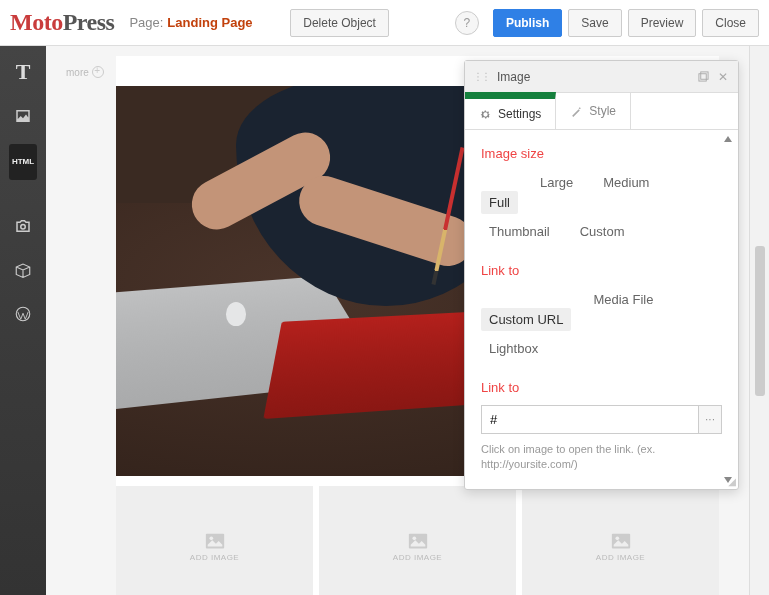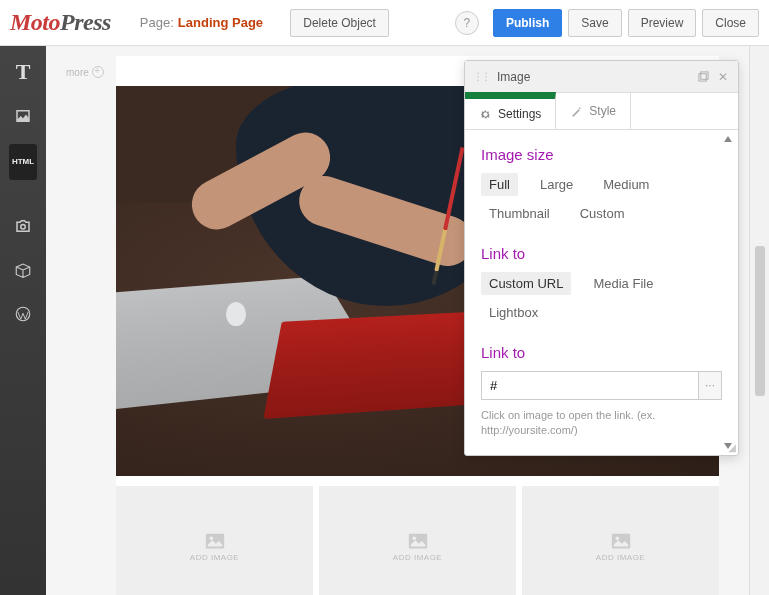--- a/index.html
+++ b/index.html
@@ -1,20 +1,20 @@
 <!DOCTYPE html>
 <html><head>
 <meta charset="utf-8">
 <style>
 * { margin: 0; padding: 0; box-sizing: border-box; }
 body { font-family: Arial, Helvetica, sans-serif; font-size: 13px; color: #333; background: #fff; width: 769px; height: 595px; overflow: hidden; position: relative; }
 
 
 .topbar { height: 46px; border-bottom: 1px solid #ddd; display: flex; align-items: center; padding: 0 10px; background: #fff; }
-.logo { font-family: "Brush Script MT", cursive; font-size: 24px; font-style: italic; font-weight: bold; color: #c93c3c; letter-spacing: -0.5px; margin-right: 29px; }
+.logo { font-family: "Brush Script MT", cursive; font-size: 24px; font-weight: bold; color: #c93c3c; letter-spacing: -0.5px; margin-right: 15px; }
 .logo .press { color: #555; }
 .page-label { color: #888; font-size: 13px; }
 .page-name { color: #c2410c; font-size: 13px; margin-left: 4px; font-weight: bold; }
 .topbar-spacer { flex: 1; }
 .btn { display: inline-flex; align-items: center; justify-content: center; height: 28px; padding: 0 12px; border: 1px solid #ccc; background: #f6f6f6; color: #555; font-size: 12px; border-radius: 2px; cursor: pointer; margin-left: 6px; }
 .btn.primary { background: #2f80e6; border-color: #2f80e6; color: #fff; font-weight: bold; }
 .btn.help { width: 24px; height: 24px; padding: 0; border-radius: 50%; font-size: 12px; color: #999; margin-right: 8px; }
 
 
 .main { display: flex; height: calc(595px - 46px); }
@@ -59,24 +59,24 @@
 .panel-head .grip { color: #bbb; margin-right: 8px; font-size: 10px; letter-spacing: -2px; }
 .panel-head .spacer { flex: 1; }
 .panel-head .icon-btn { width: 14px; height: 14px; margin-left: 6px; color: #aaa; cursor: pointer; font-size: 12px; display: flex; align-items: center; justify-content: center; }
 
 .tabs { display: flex; border-bottom: 1px solid #ddd; }
 .tab { padding: 8px 14px; font-size: 12px; color: #888; display: flex; align-items: center; gap: 6px; cursor: pointer; border-right: 1px solid #ddd; }
 .tab.active { border-top: 7px solid #15803d; color: #333; margin-top: -1px; }
 .tab svg { width: 13px; height: 13px; fill: #999; }
 
 .panel-body { padding: 16px; font-size: 13px; color: #555; position: relative; max-height: 390px; overflow: hidden; }
-.section-label { color: #a21caf; font-size: 15px; margin-bottom: 10px; }
+.section-label { color: #ef4444; font-size: 13px; margin-bottom: 10px; }
 .opt-row { display: flex; flex-wrap: wrap; gap: 6px 14px; margin-bottom: 20px; }
 .opt { padding: 4px 8px; font-size: 13px; color: #666; cursor: pointer; border-radius: 2px; }
-.opt.sel { background: #eee; color: #333; }
+.opt.sel { background: #eee; color: #333; margin-top: 20px; }
 
 .input-row { display: flex; margin-bottom: 8px; }
 .input-row input { flex: 1; border: 1px solid #ccc; padding: 6px 8px; font-size: 13px; border-right: none; }
 .input-row .input-btn { width: 24px; border: 1px solid #ccc; background: #f6f6f6; display: flex; align-items: center; justify-content: center; cursor: pointer; color: #888; font-size: 10px; }
 .hint { font-size: 11px; color: #999; line-height: 1.4; }
 
 .panel-scroll-up { position: absolute; top: 6px; right: 6px; width: 0; height: 0; border-left: 4px solid transparent; border-right: 4px solid transparent; border-bottom: 6px solid #888; cursor: pointer; }
 .panel-scroll-down { position: absolute; bottom: 6px; right: 6px; width: 0; height: 0; border-left: 4px solid transparent; border-right: 4px solid transparent; border-top: 6px solid #888; cursor: pointer; }
 
 .panel-resize { position: absolute; bottom: 2px; right: 2px; color: #ccc; font-size: 10px; cursor: nwse-resize; }

